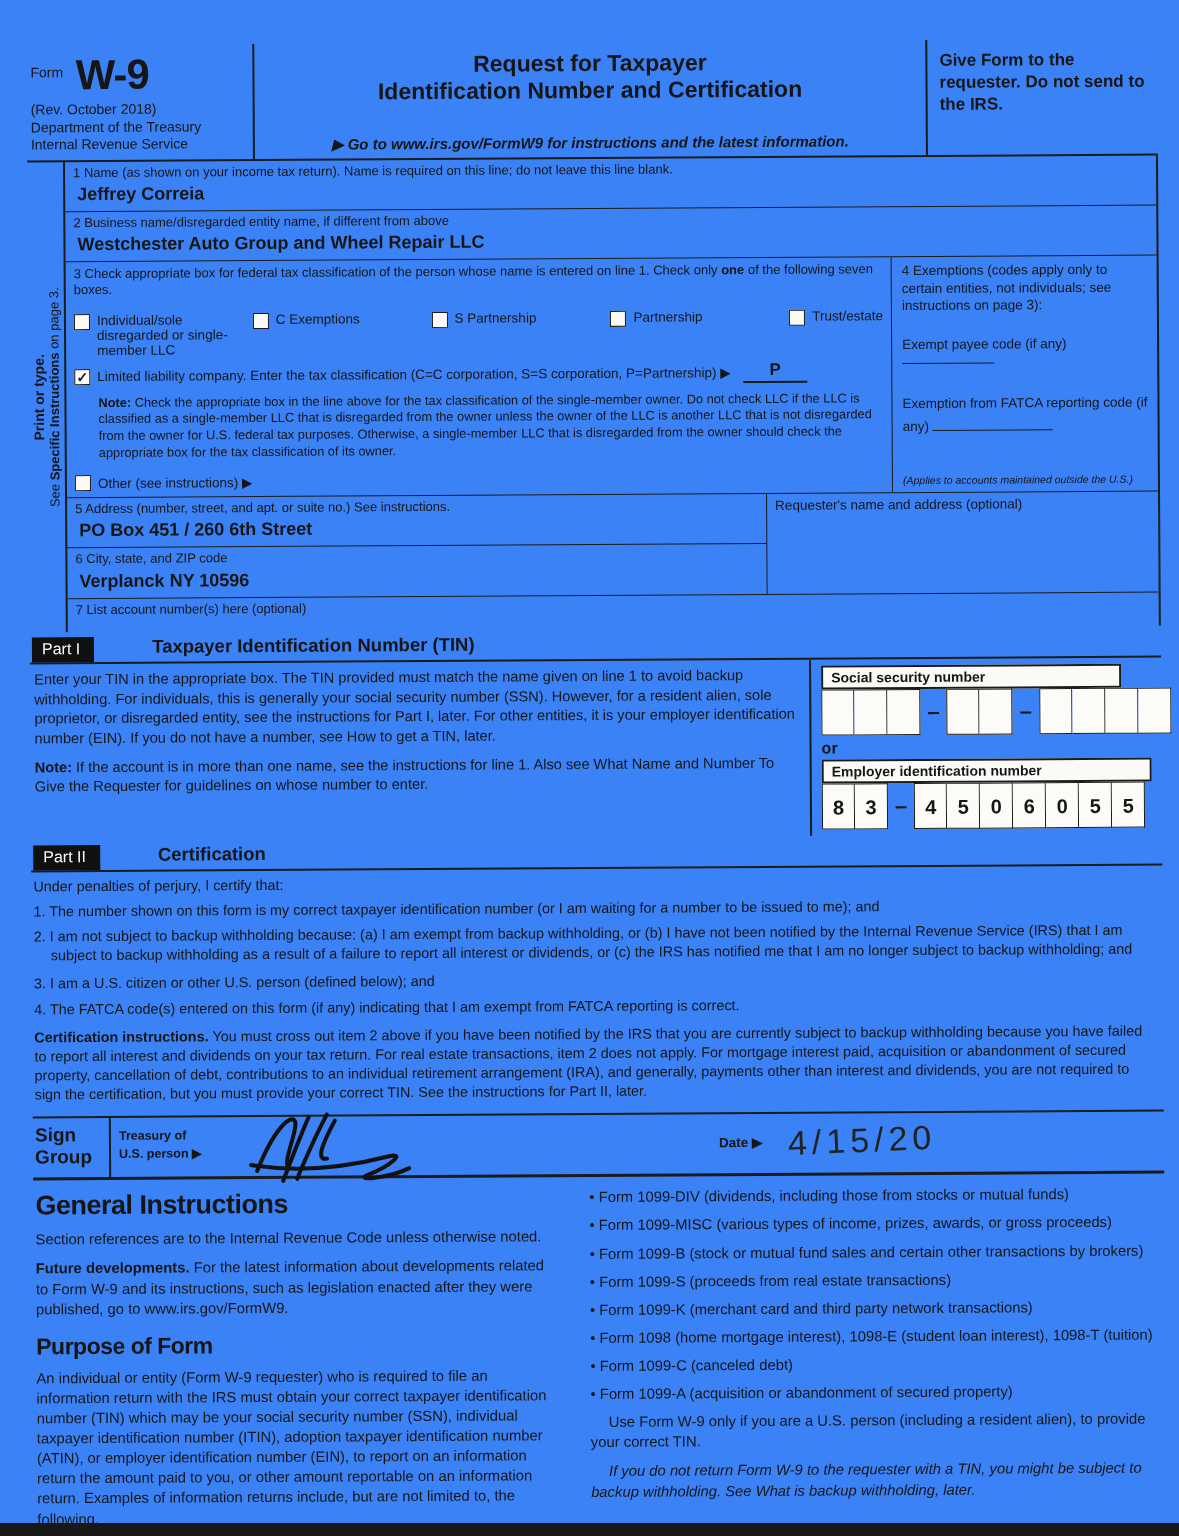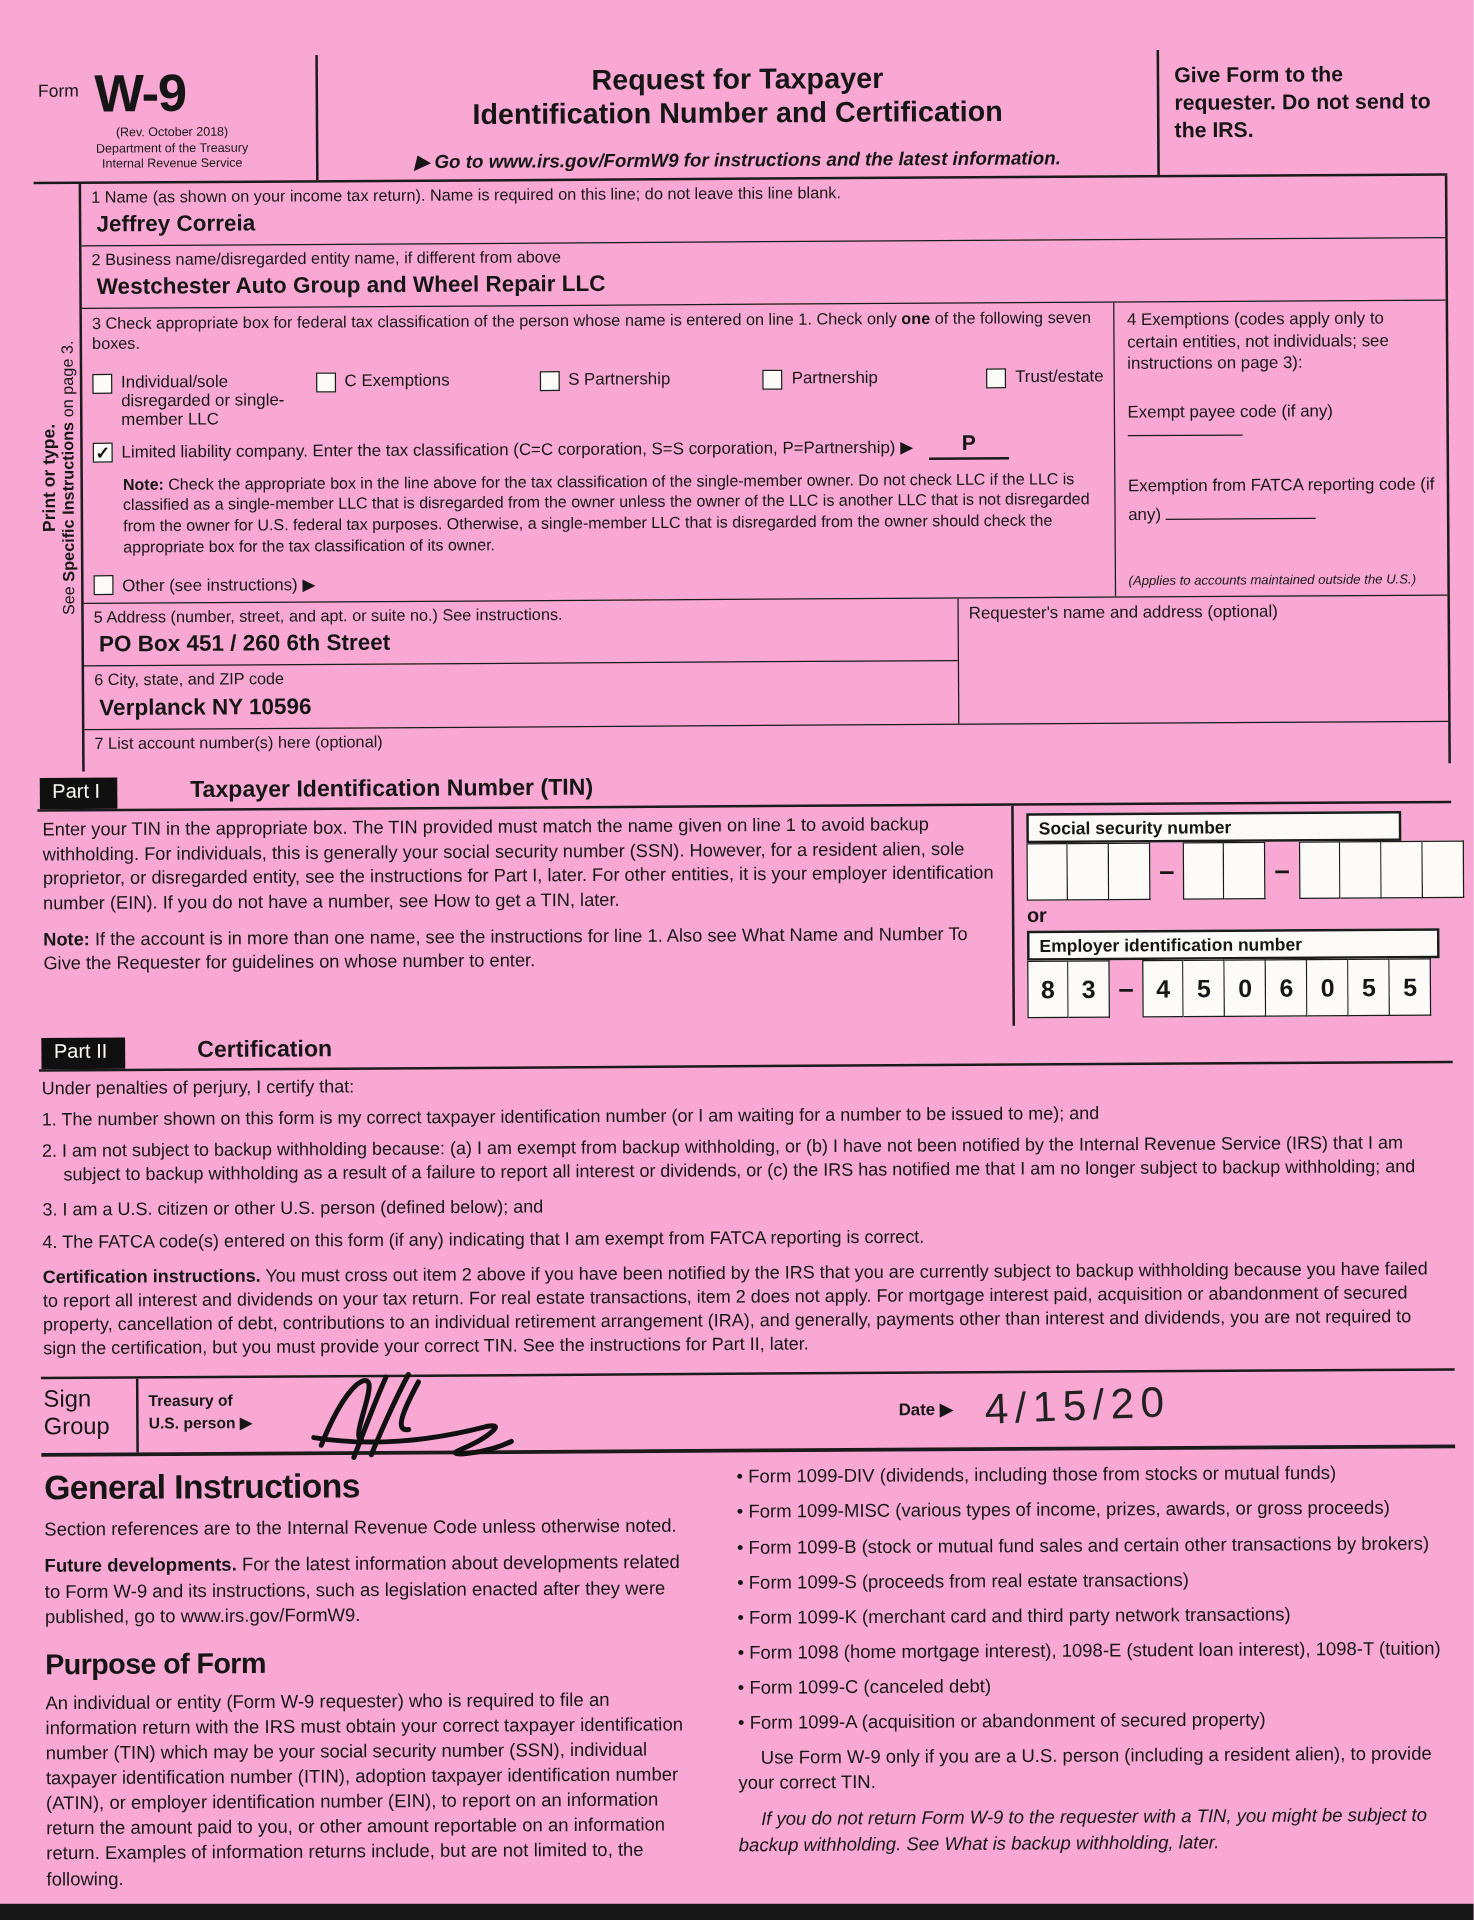--- a/index.html
+++ b/index.html
@@ -2,29 +2,29 @@
 <html><head>
 <meta charset="utf-8">
 <style>
   * { margin:0; padding:0; box-sizing:border-box; }
   html,body { width:1179px; height:1536px; overflow:hidden; }
   body {
     background:#f7f5f1;
     font-family:"Liberation Sans", sans-serif;
     color:#161616;
   }
-  .page { width:1179px; height:1536px; position:relative; background:#f9a8d4; }
+  .page { width:1179px; height:1536px; position:relative; background:#3b82f6; }
   .tilt { transform:rotate(-0.35deg); transform-origin:50% 0; padding:42px 22px 0 26px; }
 
   
   .hdr { display:flex; border-bottom:2.5px solid #1b1b1b; align-items:stretch; }
   .hdr-left { width:228px; border-right:2px solid #1b1b1b; padding:6px 8px 6px 4px; }
   .form-word { font-size:14px; display:inline-block; vertical-align:12px; }
   .w9-big { font-size:42px; font-weight:bold; letter-spacing:-1px; display:inline-block; margin-left:8px; }
-  .hdr-left .small { font-size:10px; line-height:1.25;text-align:center; }
+  .hdr-left .small { font-size:14px; line-height:1.25; }
   .hdr-left .rev { margin-top:2px; }
   .hdr-center { flex:1; text-align:center; padding:8px 14px 2px; display:flex; flex-direction:column; justify-content:space-between; }
   .hdr-title { font-size:23px; font-weight:bold; line-height:1.18; }
   .hdr-goto { font-size:15px; font-weight:bold; font-style:italic; padding-bottom:3px; }
   .hdr-right { width:232px; border-left:2px solid #1b1b1b; padding:10px 4px 0 12px; font-size:17px; font-weight:bold; line-height:1.3; }
 
   
   .form-body { display:flex; }
   .vstrip { width:36px; position:relative; }
   .vstrip-inner { position:absolute; top:50%; left:50%; transform:translate(-50%,-50%) rotate(-90deg); white-space:nowrap; text-align:center; }
@@ -80,21 +80,21 @@
   .dash { font-size:22px; font-weight:bold; padding:0 7px; }
   .or-word { font-weight:bold; font-size:16px; margin:4px 0 2px; }
 
   
   .p2-body { padding:5px 6px 8px 2px; font-size:14.4px; line-height:1.33; }
   .cert-item { padding-left:17px; text-indent:-17px; margin-top:6px; }
   .cert-instr { margin-top:9px; }
 
   
   .sign-row { border-top:2px solid #1b1b1b; border-bottom:3px solid #1b1b1b; display:flex; align-items:stretch; height:64px; margin-top:4px; }
-  .sign-here { width:78px; border-right:2px solid #1b1b1b; font-size:19px; font-weight:normal; line-height:1.15; padding:6px 15px 0 2px; }
+  .sign-here { width:78px; border-right:2px solid #1b1b1b; font-size:19px; font-weight:bold; line-height:1.15; padding:6px 15px 0 2px; }
   .sig-label { width:118px; font-size:12.5px; font-weight:bold; padding:10px 0 0 8px; line-height:1.4; }
   .sig-area { position:relative; width:300px; }
   .sig-svg { position:absolute; left:10px; top:-8px; }
   .date-label { font-size:13.5px; font-weight:bold; padding-top:20px; margin-left:190px; }
   .date-value { font-size:34px; transform:rotate(-2deg); padding:8px 0 0 26px; letter-spacing:5px; color:#222; }
 
   
   .instr { display:flex; gap:34px; padding:10px 4px 0 2px; }
   .col-l { width:520px; }
   .col-r { flex:1; }

